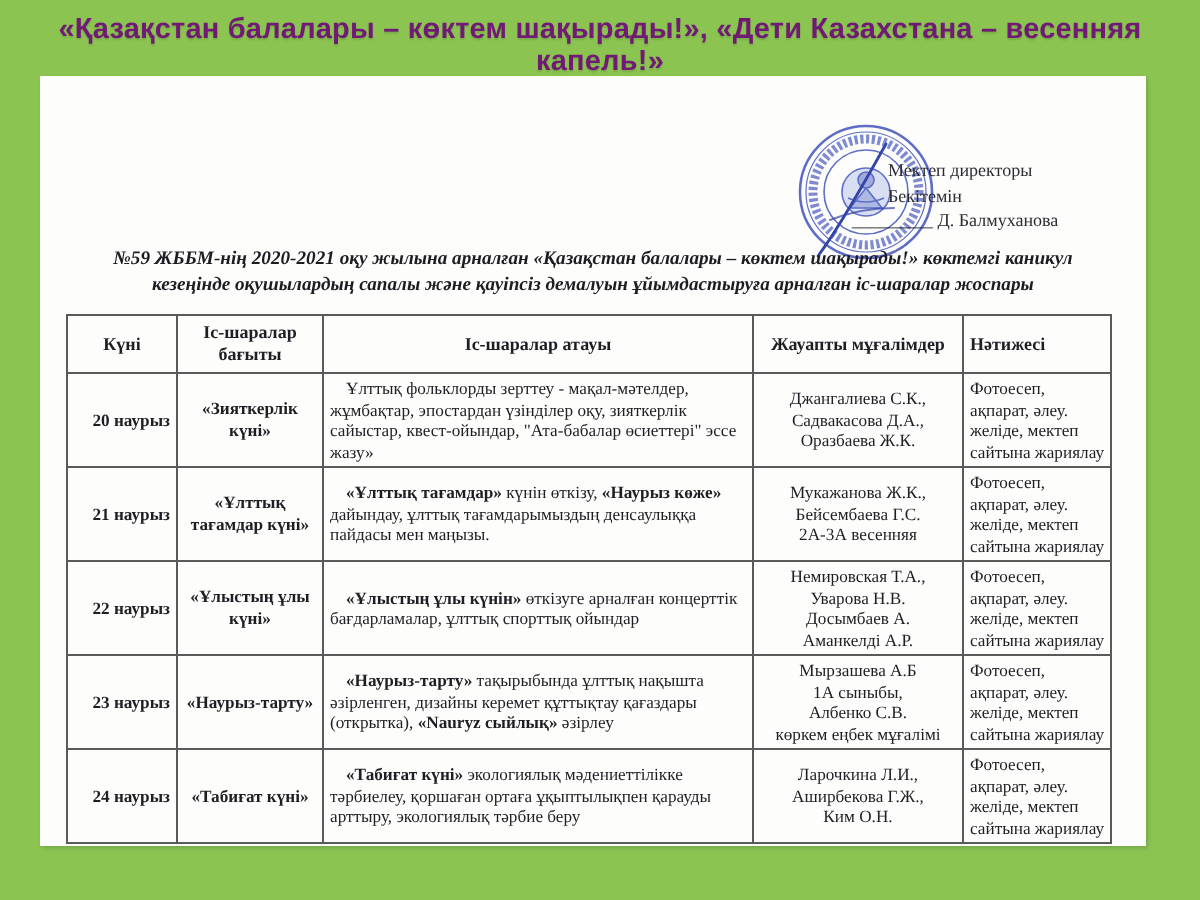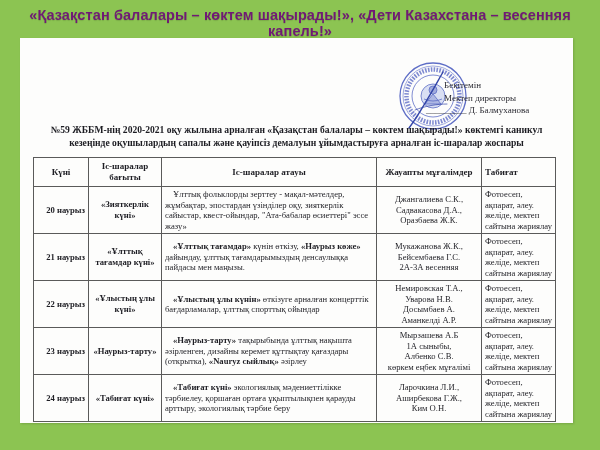--- a/index.html
+++ b/index.html
@@ -30,20 +30,21 @@
     position:absolute;left:424px;top:41px;width:126px;
     font-size:9px;line-height:12.5px;color:#2b2b33;
   }
   .approval .sig-line{margin-left:-18px;}
   .approval .blank{letter-spacing:0;font-family:Liberation Serif, serif;}
   
   .doc-title{
     position:absolute;left:16px;top:86px;width:521px;
     text-align:center;font-weight:bold;font-size:9.6px;line-height:12.5px;
     color:#1c1c22;
+    font-style:italic;
   }
   
   table.schedule{
     position:absolute;left:13px;top:119px;
     border-collapse:collapse;table-layout:fixed;width:522px;
     font-size:8.6px;color:#1e1e24;
   }
   table.schedule th, table.schedule td{
     border:1px solid #5a5a5a;
     padding:2px 3px;vertical-align:middle;
@@ -91,42 +92,42 @@
       </g>
 
       <g stroke="#3345a8" fill="none" stroke-width="1.4" stroke-linecap="round">
         <path d="M18 74 C 30 58, 44 32, 52 18"></path>
         <path d="M24 56 C 34 52, 46 50, 56 50" stroke-width="1.0" opacity="0.7"></path>
       </g>
     </svg>
   </div>
 
   <div class="approval">
+    <div>Мектеп директоры</div>
     <div>Бекітемін</div>
-    <div>Мектеп директоры</div>
     <div class="sig-line"><span class="blank">_________</span> <span>Д. Балмуханова</span></div>
   </div>
 
   <div class="doc-title">№59 ЖББМ-нің 2020-2021 оқу жылына арналған «Қазақстан балалары – көктем шақырады!» көктемгі каникул кезеңінде оқушылардың сапалы және қауіпсіз демалуын ұйымдастыруға арналған іс-шаралар жоспары</div>
 
   <table class="schedule">
     <colgroup>
       <col class="c-date">
         <col class="c-dir">
         <col class="c-act">
         <col class="c-teach">
         <col class="c-res">
     </colgroup>
     <thead>
       <tr>
           <th>Күні</th>
           <th>Іс-шаралар бағыты</th>
           <th>Іс-шаралар атауы</th>
           <th>Жауапты мұғалімдер</th>
-          <th>Табиғат</th>
+          <th>Нәтижесі</th>
         </tr>
     </thead>
     <tbody>
         <tr>
           <td class="cell-date">20 наурыз</td>
           <td class="cell-dir">«Зияткерлік күні»</td>
           <td class="cell-act"><span>Ұлттық фольклорды зерттеу - мақал-мәтелдер, жұмбақтар, эпостардан үзінділер оқу, зияткерлік сайыстар, квест-ойындар, "Ата-бабалар өсиеттері" эссе жазу»</span></td>
           <td class="cell-teach">
             <div>Джангалиева С.К.,</div>
             <div>Садвакасова Д.А.,</div>

